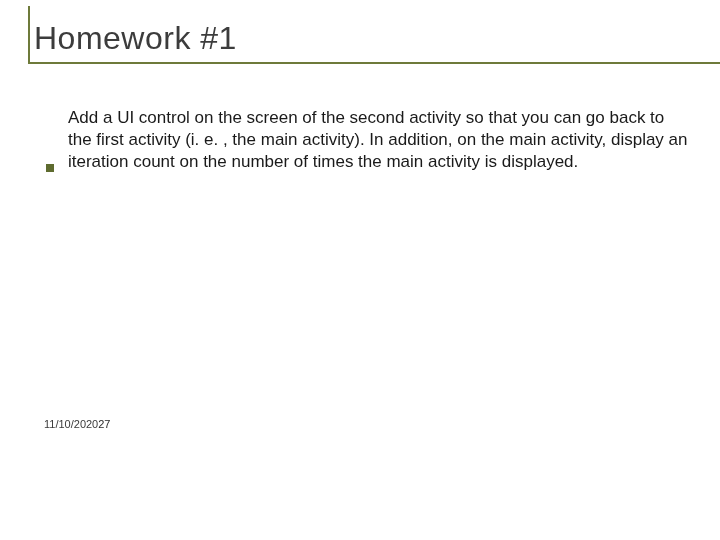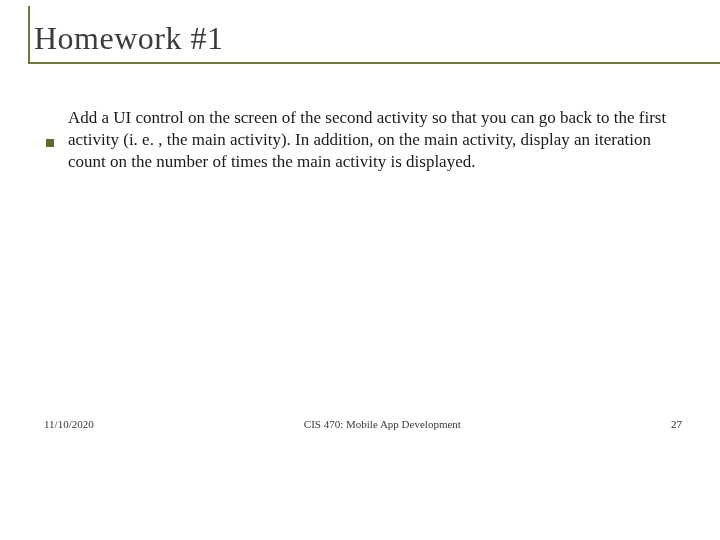--- a/index.html
+++ b/index.html
@@ -3,21 +3,20 @@
 <meta charset="utf-8">
 <style>
   * { margin: 0; padding: 0; box-sizing: border-box; }
   html, body { width: 720px; height: 540px; font-family: Arial, Helvetica, sans-serif; background: #fff; }
   .slide {
     position: relative;
     width: 720px;
     height: 448px;
     background: #ffffff;
     padding: 20px 28px 20px 28px;
-    font-family: Liberation Serif, serif;
   }
   .title-block {
     position: relative;
     margin-left: 6px;
   }
   .title-rule-vertical {
     position: absolute;
     left: -6px;
     top: -14px;
     width: 1.5px;
@@ -38,21 +37,21 @@
     color: #3c3c3c;
     letter-spacing: 0.5px;
     padding-bottom: 8px;
   }
   .body {
     margin-top: 42px;
     padding-left: 18px;
   }
   .bullet-item {
     display: flex;
-    align-items: center;
+    align-items: flex-end;
     gap: 14px;
   }
   .bullet-glyph {
     width: 8px;
     height: 8px;
     background: #5e6b2f;
     margin-top: 6px;
     flex-shrink: 0;
   }
   .bullet-text {
@@ -89,17 +88,16 @@
 
   <div class="body">
     <div class="bullet-item">
       <div class="bullet-glyph"></div>
       <div class="bullet-text">Add a UI control on the screen of the second activity so that you can go back to the first activity (i. e. , the main activity). In addition, on the main activity, display an iteration count on the number of times the main activity is displayed.</div>
     </div>
   </div>
 
   <div class="footer">
     <div class="footer-date">11/10/2020</div>
-    <div class="footer-center">CIS 470: Mobile App Development</div>
     <div class="footer-page">27</div>
   </div>
 
 </div>
 
 </body></html>

